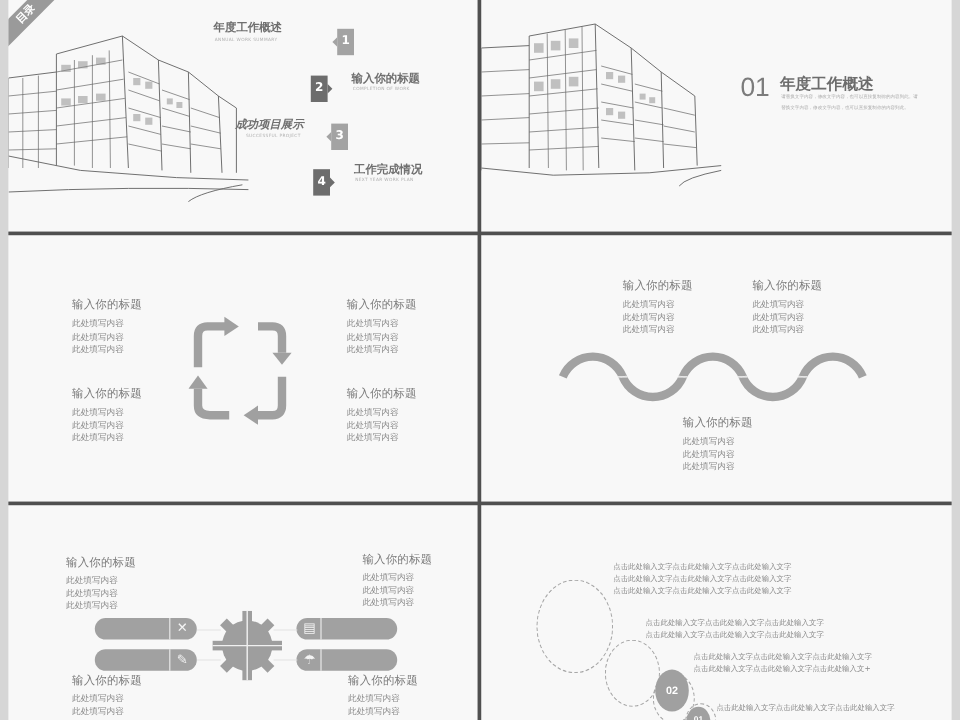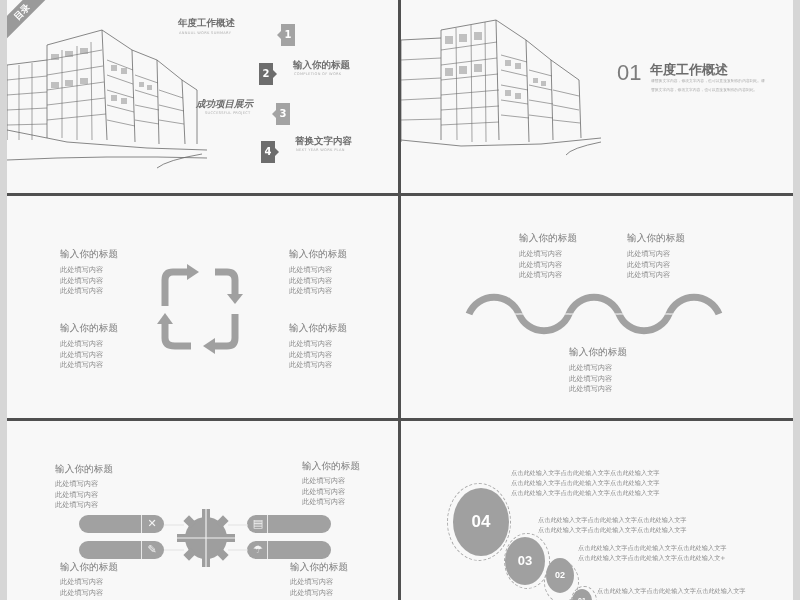--- a/index.html
+++ b/index.html
@@ -135,21 +135,21 @@
     <span>2</span>
   </div>
 
   <div class="menu-title" style="left:189px; top:98px;font-style:italic;">成功项目展示</div>
   <div class="menu-sub" style="left:198px; top:111px;">SUCCESSFUL PROJECT</div>
   <div class="num-box light" style="left:269px; top:103px;">
     <span class="notch-l"></span>
     <span>3</span>
   </div>
 
-  <div class="menu-title" style="left:288px; top:135px;">替换文字内容</div>
+  <div class="menu-title" style="left:288px; top:135px;">工作完成情况</div>
   <div class="menu-sub" style="left:289px; top:148px;">NEXT YEAR WORK PLAN</div>
   <div class="num-box dark" style="left:254px; top:141px;">
     <span class="notch-r"></span>
     <span>4</span>
   </div>
 </div>
 
 <div class="slide" style="left:401px; top:0; width:392px; height:193px;">
   <svg style="position:absolute; left:0; top:10px;" width="205" height="150" viewBox="0 0 205 150">
     <g fill="none" stroke="#6a6a6a" stroke-width="0.8">
@@ -401,28 +401,22 @@
   </div>
   <div class="t-block" style="left:177px; top:122px;">
     <div class="dot-text">点击此处输入文字点击此处输入文字点击此处输入文字</div>
     <div class="dot-text">点击此处输入文字点击此处输入文字点击此处输入文+</div>
   </div>
   <div class="t-block" style="left:196px; top:165px;">
     <div class="dot-text">点击此处输入文字点击此处输入文字点击此处输入文字</div>
   </div>
 
   <div class="dash-ring" style="left:46px; top:62px; width:62px; height:76px;"></div>
-  <div class="circle" style="left:52px; top:67px; width:56px; height:68px; font-size:17px; line-height:68px;">
-    <span>04</span>
-  </div>
 
   <div class="dash-ring" style="left:103px; top:112px; width:44px; height:54px;"></div>
-  <div class="circle" style="left:104px; top:116px; width:40px; height:48px; font-size:13px; line-height:48px;">
-    <span>03</span>
-  </div>
 
   <div class="dash-ring" style="left:143px; top:140px; width:33px; height:40px;"></div>
   <div class="circle" style="left:145px; top:137px; width:28px; height:35px; font-size:9px; line-height:35px;text-align:center;">
     <span>02</span>
   </div>
 
   <div class="dash-ring" style="left:170px; top:165px; width:24px; height:28px;"></div>
   <div class="circle" style="left:171px; top:168px; width:20px; height:24px; font-size:7px; line-height:24px;">
     <span>01</span>
   </div>

